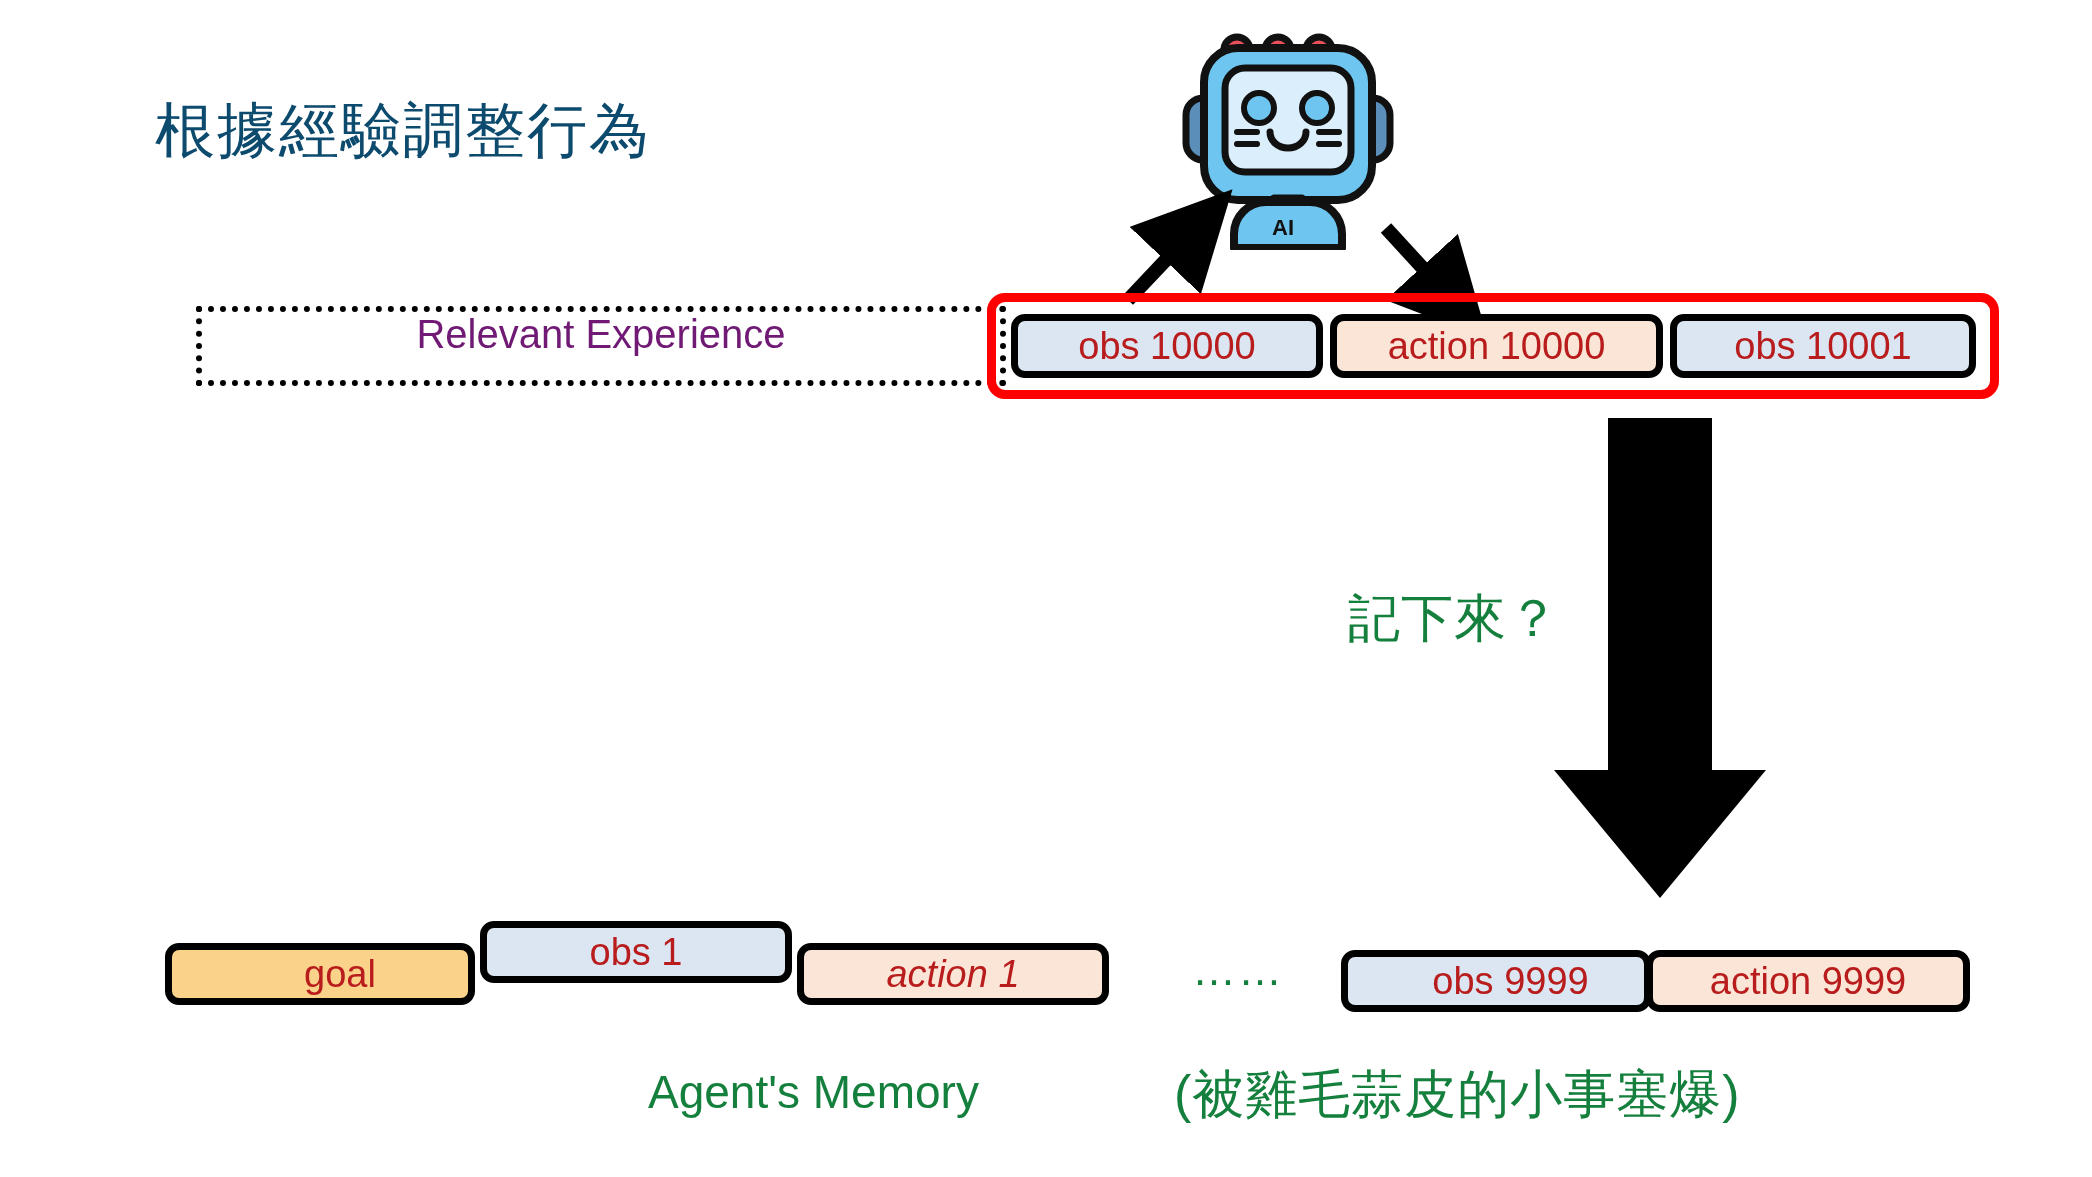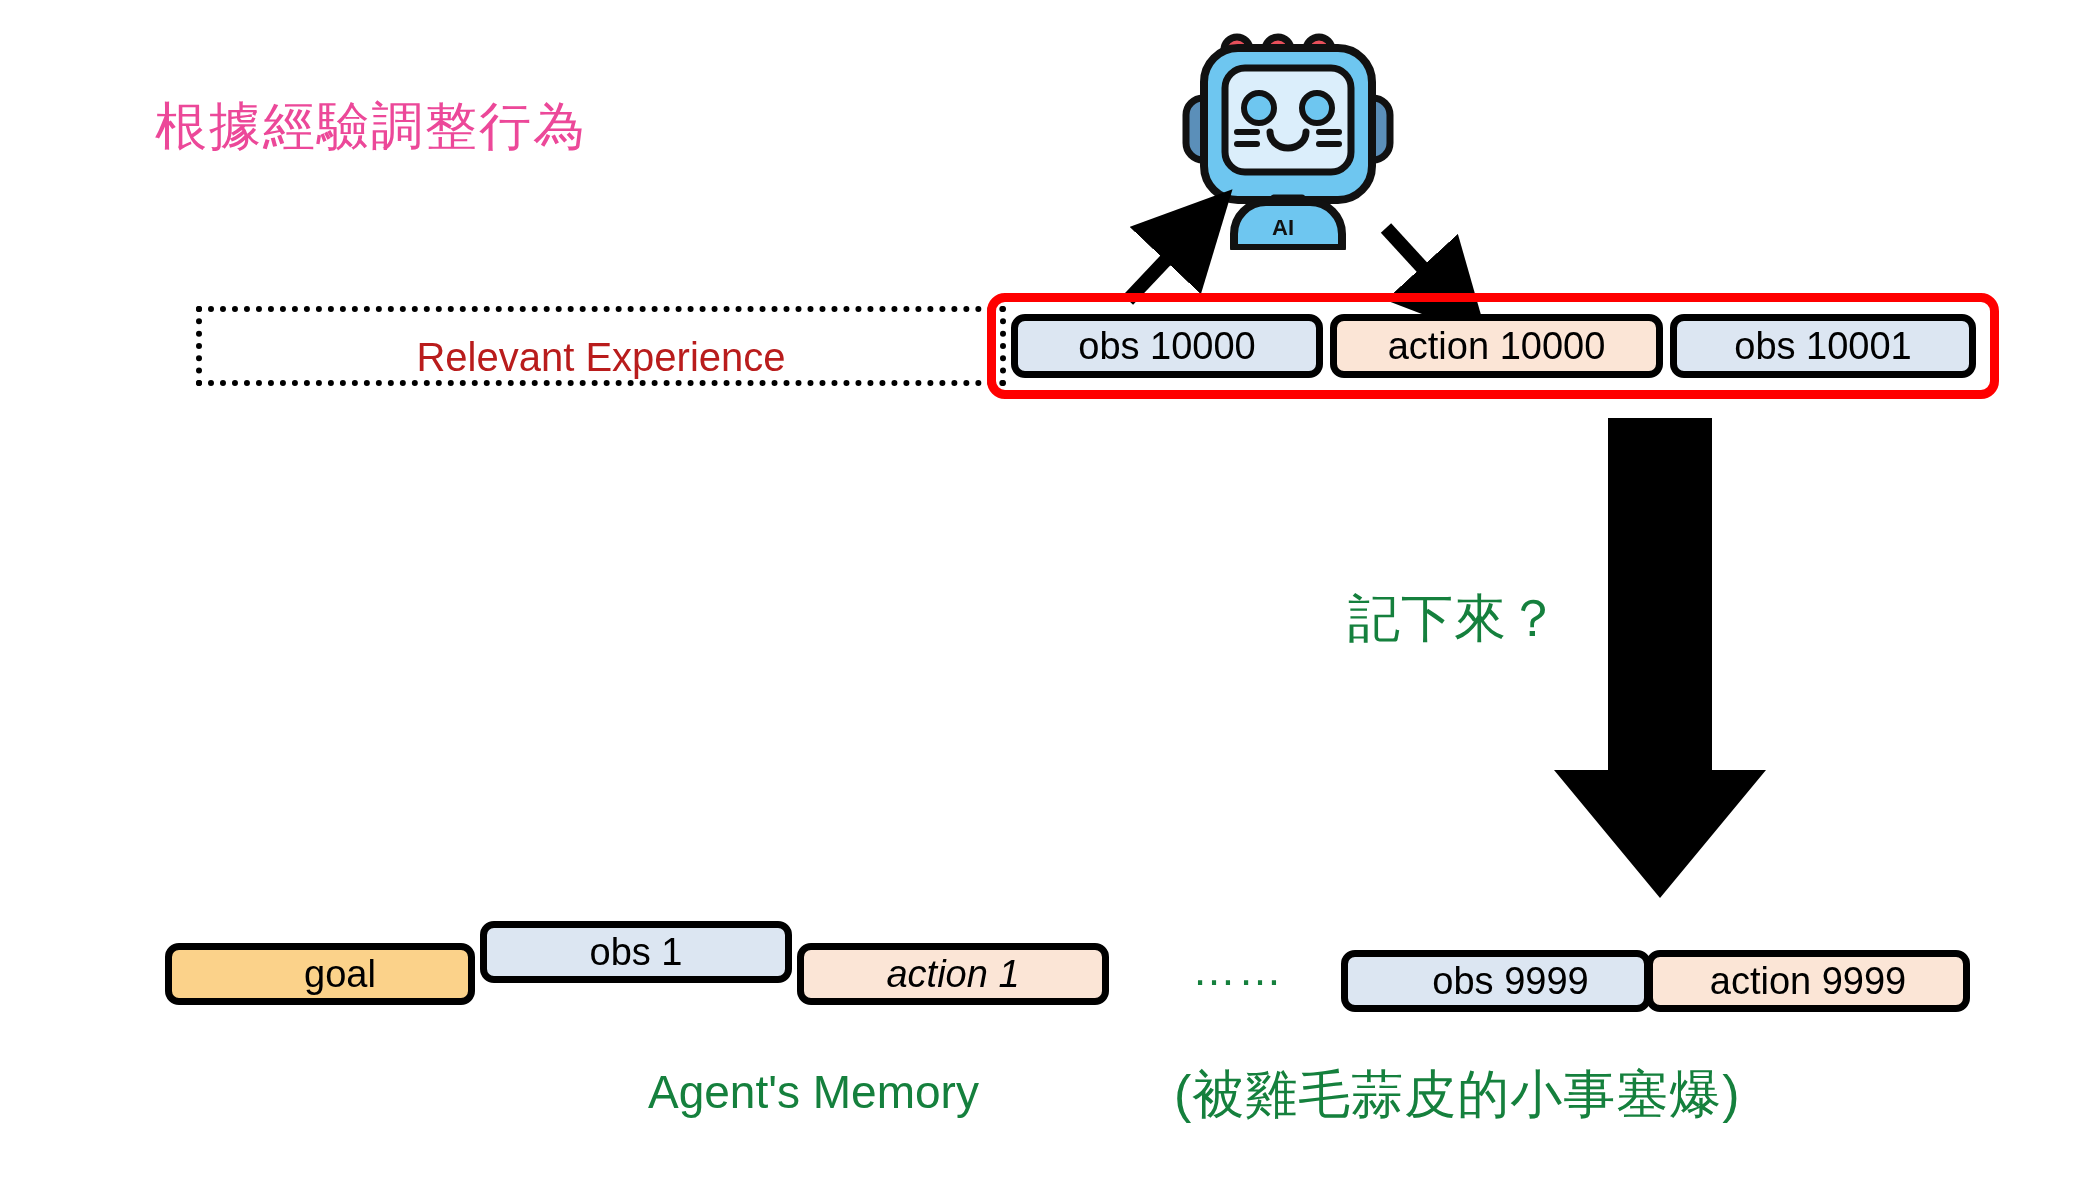--- a/index.html
+++ b/index.html
@@ -17,57 +17,57 @@
     height: 1177px;
     background: #ffffff;
     overflow: hidden;
   }
 
   
   .title {
     position: absolute;
     left: 155px;
     top: 98px;
-    font-size: 52px;
+    font-size: 60px;
     line-height: 1.1;
-    color: #ec4899;
+    color: #0c4a6e;
     letter-spacing: 2px;
     white-space: nowrap;
     font-weight: 400;
   }
 
   
   .token {
     position: absolute;
     box-sizing: border-box;
     border: 7px solid #000000;
     border-radius: 14px;
     display: flex;
     align-items: center;
     justify-content: center;
     font-size: 38px;
-    color: #000000;
+    color: #b91c1c;
     white-space: nowrap;
     font-weight: 400;
   }
   .token.blue   { background: #dce6f2; }
   .token.peach  { background: #fbe5d6; }
   .token.orange { background: #fbd28a; padding-left: 40px; }
 
   
   .dotted-box {
     position: absolute;
     box-sizing: border-box;
     border: 6px dotted #000000;
     background: transparent;
     display: flex;
-    align-items: flex-end;
+    align-items: flex-start;
     justify-content: center;
     font-size: 40px;
-    color: #b91c1c;
+    color: #701a75;
     white-space: nowrap;
   }
 
   
   .red-frame {
     position: absolute;
     box-sizing: border-box;
     border: 9px solid #ff0000;
     border-radius: 18px;
     background: transparent;

